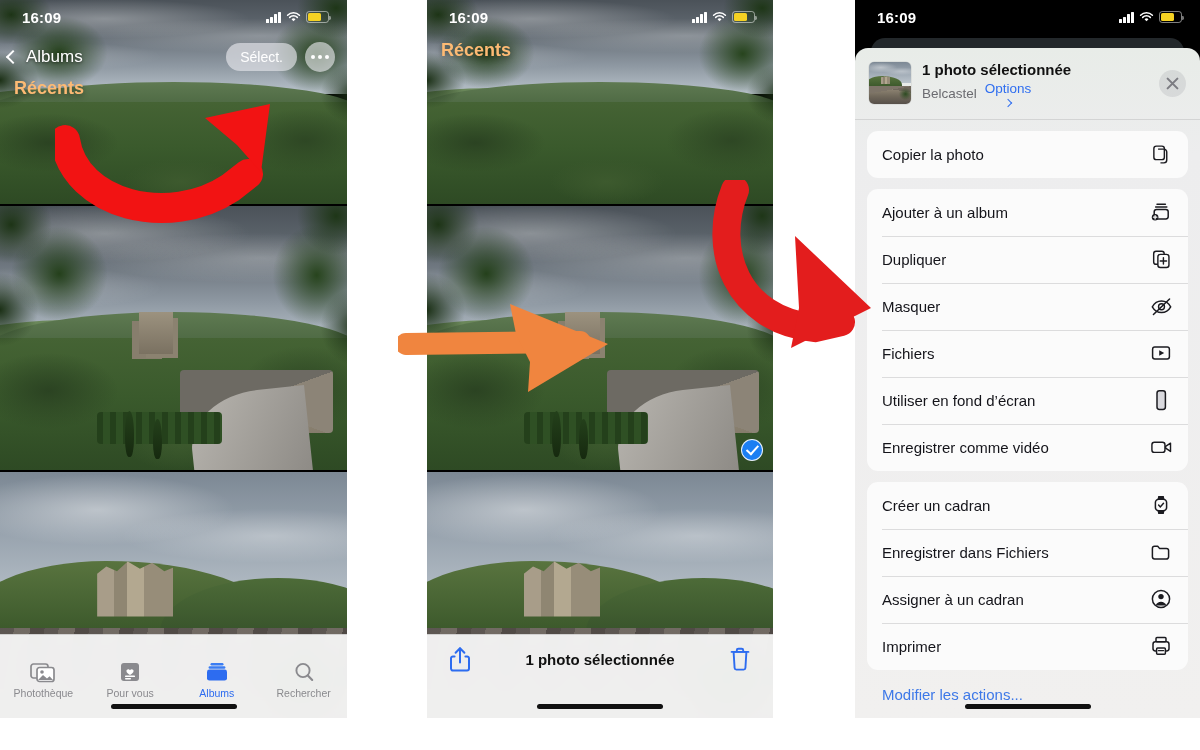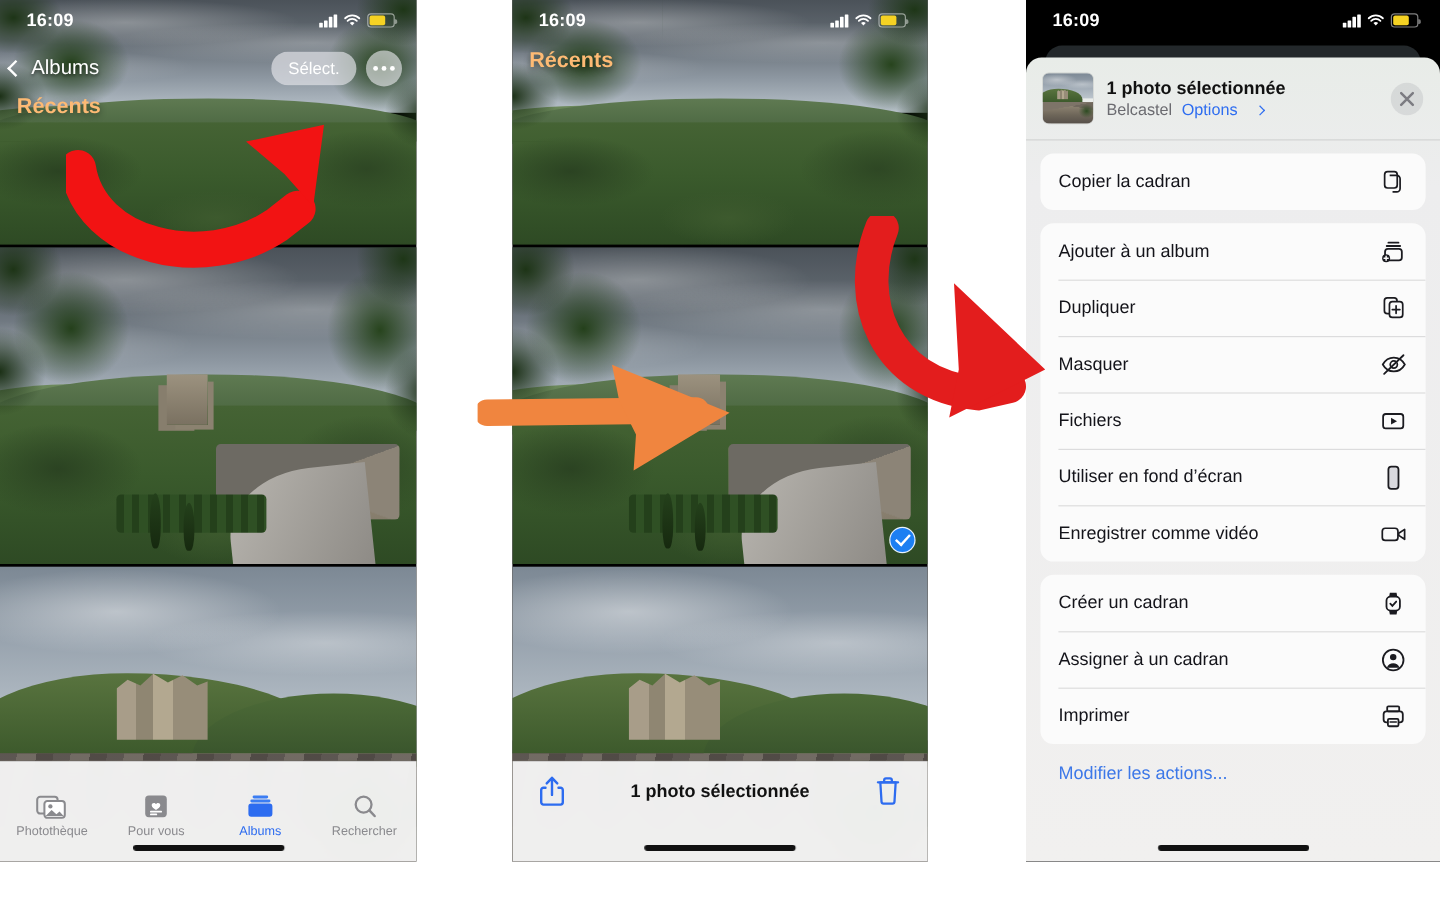--- a/index.html
+++ b/index.html
@@ -232,21 +232,21 @@
     display: flex; align-items: center; gap: 11px; padding: 13px 14px 13px 14px;
     border-bottom: .5px solid rgba(0,0,0,.10);
   }
   .thumb {
     width: 42px; height: 42px; border-radius: 5px; flex: none; overflow: hidden; position: relative;
     box-shadow: 0 0 0 .5px rgba(0,0,0,.12);
   }
   .sheet-head-txt { flex: 1; min-width: 0; }
   .sh-title { font-size: 15px; font-weight: bold; color: #111; line-height: 1.25; }
   .sh-sub { font-size: 13.5px; color: #6b6b70; display: flex; align-items: center; gap: 8px; margin-top: 1px; }
-  .sh-opt { color: #2f6ef0; display: inline-flex; align-items: center; gap: 16px; }
+  .sh-opt { color: #2f6ef0; display: inline-flex; align-items: center; gap: 4px; flex-direction: column; }
   .chev-r { width: 6px; height: 6px; border-top: 1.7px solid #2f6ef0; border-right: 1.7px solid #2f6ef0;
             transform: rotate(45deg); }
   .xbtn {
     width: 27px; height: 27px; border-radius: 50%; background: rgba(120,120,128,.16);
     display: flex; align-items: center; justify-content: center; flex: none;
   }
 
   .group { margin: 0 12px 11px 12px; background: #fbfbfb; border-radius: 11px; overflow: hidden; }
   .group.first { margin-top: 11px; }
   .row {
@@ -506,21 +506,21 @@
         </div>
         <div class="xbtn">
           <svg width="13" height="13" viewBox="0 0 12 12">
             <path d="M1.5 1.5 10.5 10.5M10.5 1.5 1.5 10.5" stroke="#7c7c82" stroke-width="1.9" stroke-linecap="round"></path>
           </svg>
         </div>
       </div>
 
       <div class="group first">
         <div class="row">
-          <div class="lbl">Copier la cadran</div>
+          <div class="lbl">Copier la photo</div>
           <div class="ico">
             <svg width="21" height="21" viewBox="0 0 22 22">
               <rect x="3" y="2.2" width="11" height="14.2" rx="2.6" fill="none" stroke="#1b1b20" stroke-width="1.5"></rect>
               <path d="M7.4 5.4h6.1a3 3 0 0 1 3 3v8.4a3 3 0 0 1-3 3H9.9" fill="none" stroke="#1b1b20" stroke-width="1.5"></path>
             </svg>
           </div>
         </div>
       </div>
 
       <div class="group">
@@ -589,20 +589,28 @@
           <div class="lbl">Créer un cadran</div>
           <div class="ico">
             <svg width="20" height="22" viewBox="0 0 20 22">
               <rect x="4.4" y="5.2" width="11.2" height="11.6" rx="3.4" fill="none" stroke="#1b1b20" stroke-width="1.5"></rect>
               <path d="M6.6 5.2 7.2 2h5.6l.6 3.2M6.6 16.8 7.2 20h5.6l.6-3.2" fill="#1b1b20"></path>
               <path d="M7.6 11.1l1.7 1.8 3.2-3.6" fill="none" stroke="#1b1b20" stroke-width="1.5" stroke-linecap="round"></path>
             </svg>
           </div>
         </div>
         <div class="row">
+          <div class="lbl">Enregistrer dans Fichiers</div>
+          <div class="ico">
+            <svg width="22" height="22" viewBox="0 0 22 22">
+              <path d="M2.4 7.4a2.2 2.2 0 0 1 2.2-2.2h3.1l1.8 2.2h6.9a2.2 2.2 0 0 1 2.2 2.2v6.2a2.2 2.2 0 0 1-2.2 2.2H4.6a2.2 2.2 0 0 1-2.2-2.2z" fill="none" stroke="#1b1b20" stroke-width="1.5" stroke-linejoin="round"></path>
+            </svg>
+          </div>
+        </div>
+        <div class="row">
           <div class="lbl">Assigner à un cadran</div>
           <div class="ico">
             <svg width="22" height="22" viewBox="0 0 22 22">
               <circle cx="11" cy="11" r="8.6" fill="none" stroke="#1b1b20" stroke-width="1.5"></circle>
               <circle cx="11" cy="8.6" r="2.7" fill="#1b1b20"></circle>
               <path d="M5.6 17.4c1.1-2.4 3.1-3.6 5.4-3.6s4.3 1.2 5.4 3.6" fill="#1b1b20"></path>
             </svg>
           </div>
         </div>
         <div class="row">

